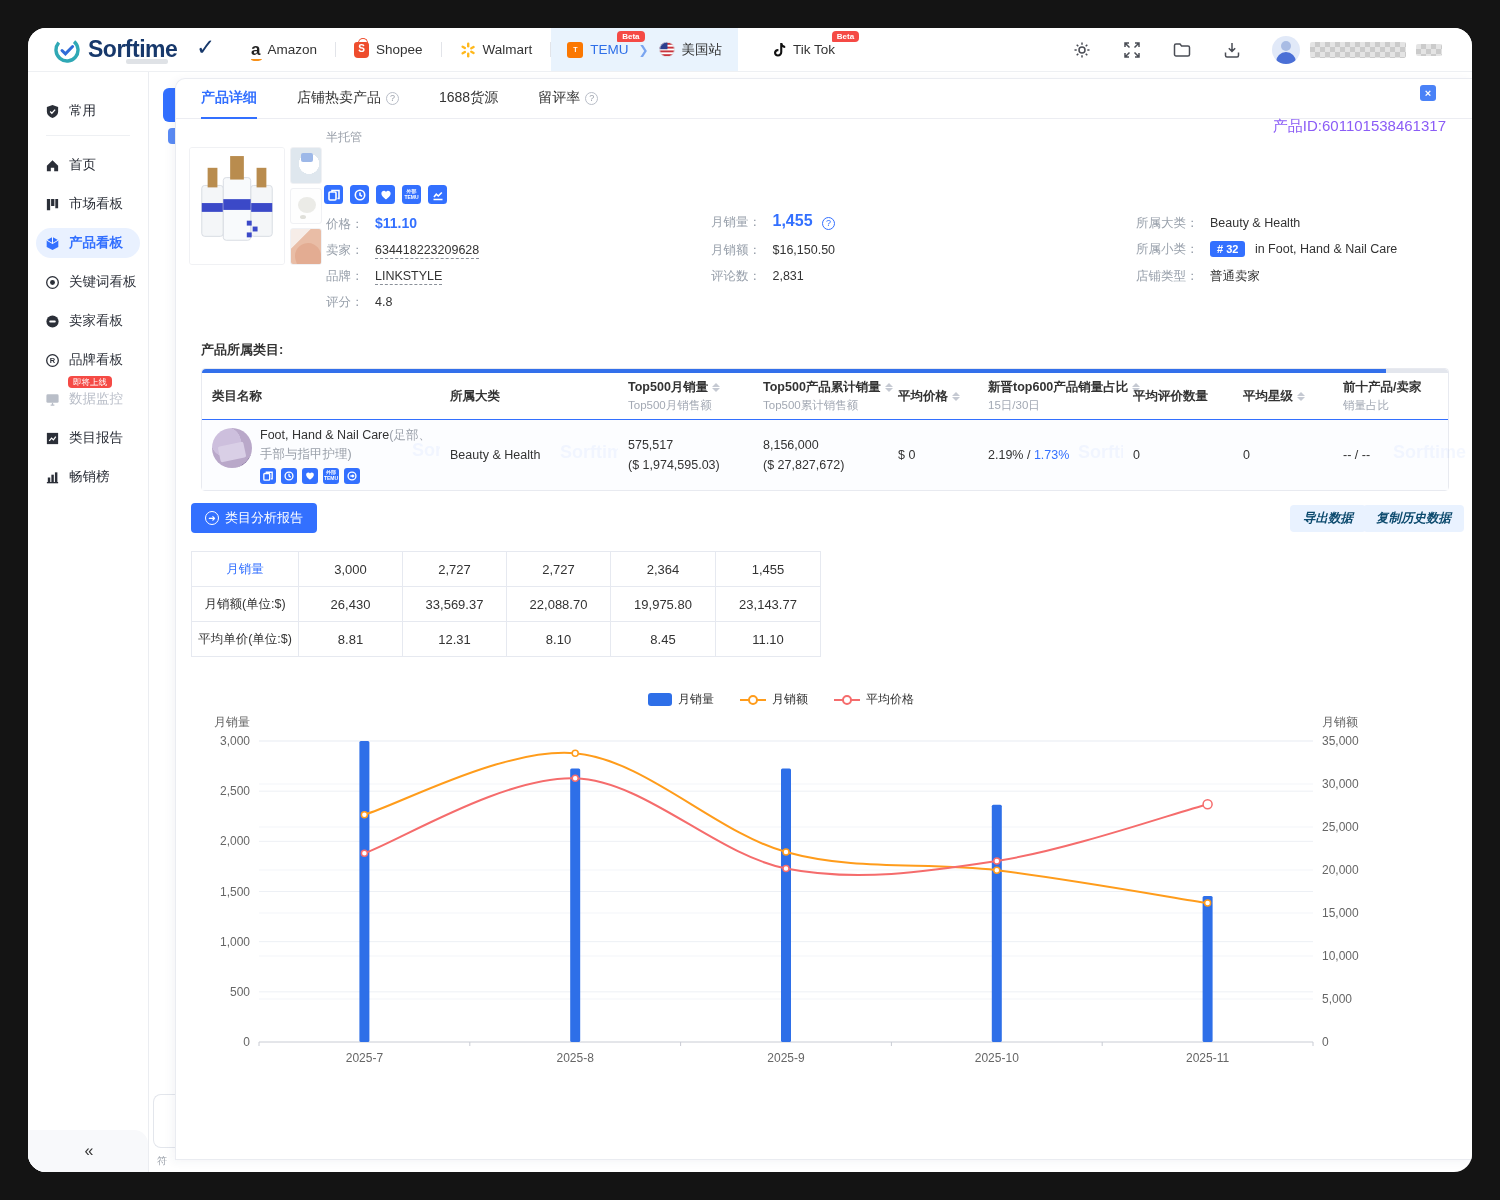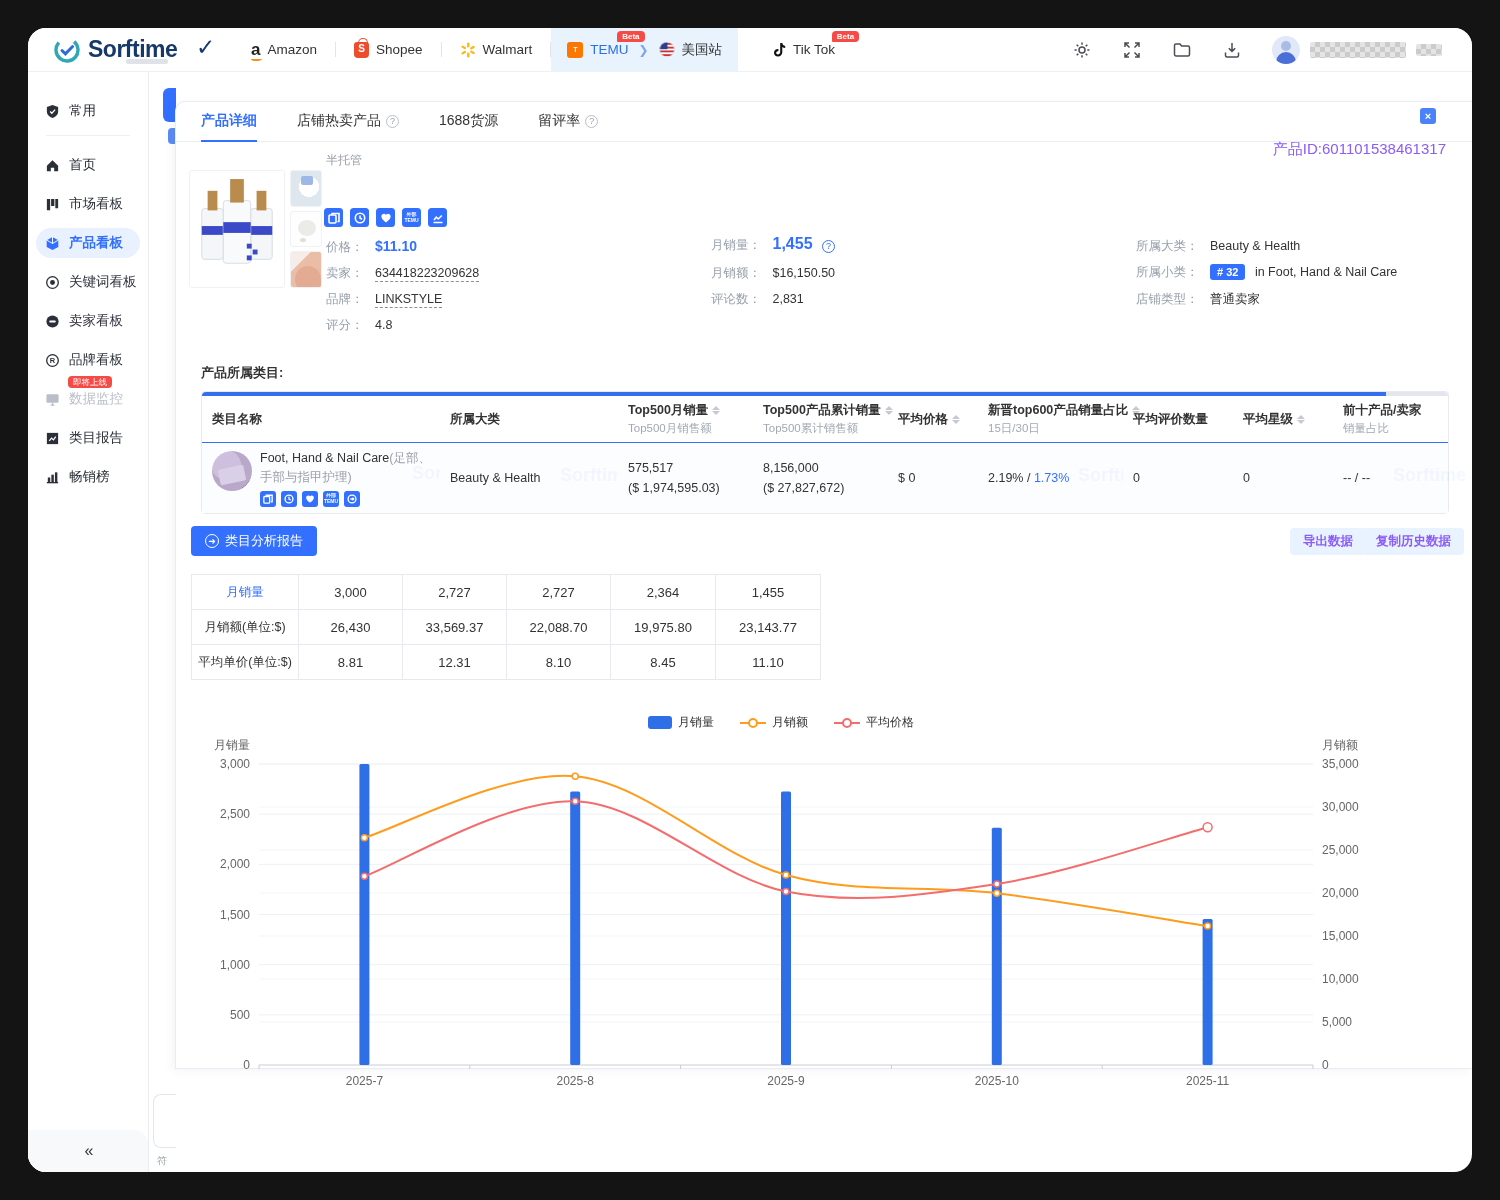--- a/index.html
+++ b/index.html
@@ -58,23 +58,23 @@
                  font-size:16px; color:#333; letter-spacing:-2px; cursor:pointer; }
 
   
   #understrip { position:absolute; left:121px; top:44px; bottom:0; width:27px; background:#fff; z-index:10; }
   .frag-blue-1 { position:absolute; left:14px; top:16px; width:13px; height:34px; background:#3370ff; border-radius:6px 0 0 6px; }
   .frag-blue-2 { position:absolute; left:19px; top:56px; width:8px; height:16px; background:#5a8bf5; border-radius:4px 0 0 4px; }
   .frag-box { position:absolute; left:4px; top:1022px; width:23px; height:54px; background:#fff; border:1px solid #e3e6ec; border-radius:8px 0 0 8px; border-right:none; }
   .frag-char { position:absolute; left:8px; top:1082px; font-size:10px; color:#9aa0aa; }
 
   
-  #panel { position:absolute; left:147px; top:50px; right:0; height:968px; background:#fff;
+  #panel { position:absolute; left:147px; top:50px; right:0; height:1082px; background:#fff;
            border:1px solid #eaecf1; border-right:none; border-radius:10px 0 0 0;
-           box-shadow:-3px 2px 10px rgba(40,60,100,.05); z-index:15;margin-top:23px; }
+           box-shadow:-3px 2px 10px rgba(40,60,100,.05); z-index:15; }
 
   
   #tabs { position:absolute; left:0; top:0; right:0; height:40px; border-bottom:1px solid #ecedf2;
           display:flex; padding-left:25px; gap:40px; }
   .tab { display:flex; align-items:center; gap:5px; font-size:14px; color:#333; cursor:pointer;
          border-bottom:2px solid transparent; height:40px; }
   .tab.active { color:#3370ff; border-bottom-color:#3370ff; font-weight:bold; }
   .help { display:inline-flex; width:13px; height:13px; border-radius:50%; border:1px solid #b9bec8;
           color:#9aa0aa; font-size:9px; align-items:center; justify-content:center; cursor:pointer; flex:0 0 13px; }
   .help.blue { border-color:#3370ff; color:#3370ff; }
@@ -136,21 +136,21 @@
   .cell-sub { color:#333; }
   .num2 { line-height:1.6; }
   .ratio-blue { color:#3370ff; }
   .watermark { position:absolute; font-size:18px; color:#3370ff; opacity:.05; font-weight:bold; pointer-events:none; }
 
   
   #report-btn { position:absolute; left:15px; top:424px; height:30px; background:#3370ff; border:none; border-radius:4px;
                 color:#fff; font-size:13px; padding:0 14px; display:flex; align-items:center; gap:6px; cursor:pointer; font-family:inherit; }
   #report-btn .circ { width:14px; height:14px; border:1.3px solid #fff; border-radius:50%; display:flex; align-items:center; justify-content:center; font-size:9px; }
   .lite-btn { position:absolute; top:426px; height:27px; background:#e9f2ff; border:none; border-radius:4px;
-              color:#8b5cf6; font-size:12.5px; padding:0 13px; cursor:pointer; font-family:inherit; font-weight:bold; }
+              color:#0c4a6e; font-size:12.5px; padding:0 13px; cursor:pointer; font-family:inherit; font-weight:bold;font-style:italic; }
   #export-btn { left:1114px; }
   #copy-btn { left:1187px; }
 
   
   #month-table { position:absolute; left:15px; top:472px; width:629px; border-collapse:collapse; table-layout:fixed; }
   #month-table td { border:1px solid #e6e9f0; height:35px; text-align:center; font-size:13px; color:#333; background:#fff; }
   #month-table tr.head td { background:#edf1f8; color:#5f6b84; font-size:12.5px; }
   #month-table td.rowlbl { font-size:12.5px; }
   #month-table td.rowlbl.blue { color:#3370ff; }
   .mt-last { display:inline-flex; align-items:center; gap:3px; justify-content:center; }

